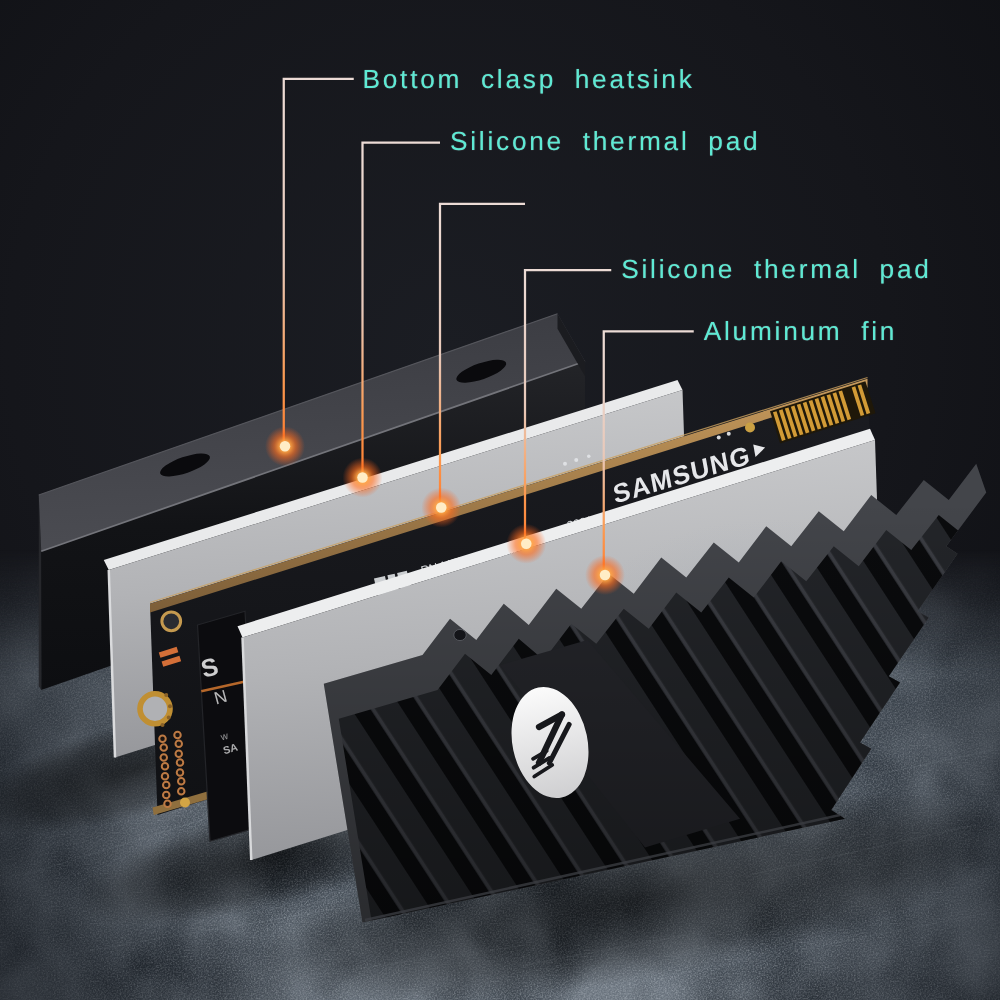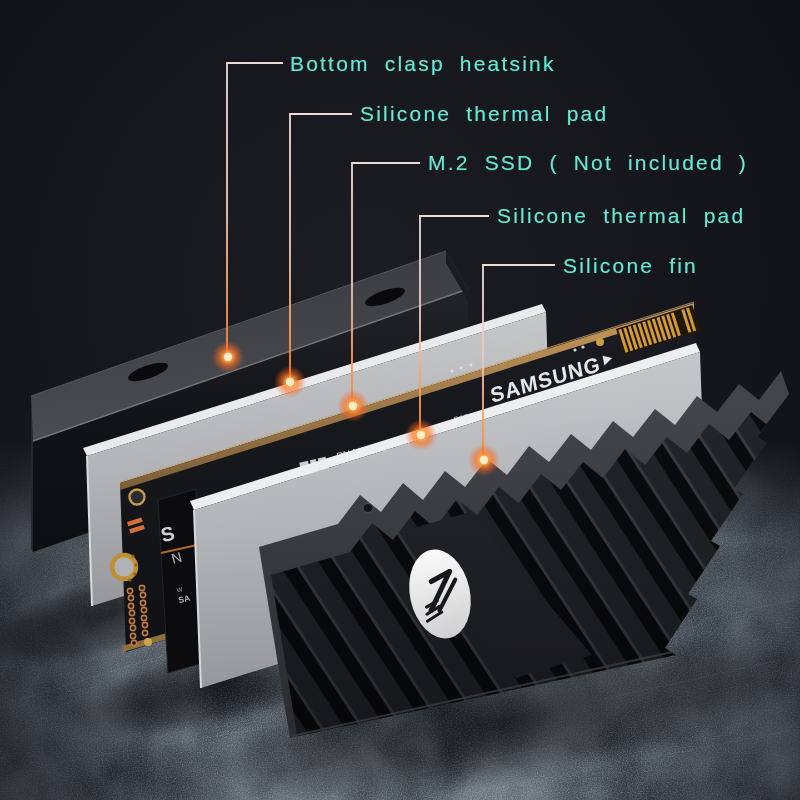--- a/index.html
+++ b/index.html
@@ -344,17 +344,16 @@
   </g>
   <g>
     <circle cx="484" cy="460" r="16" fill="url(#dotGlow)"></circle>
           <circle cx="484" cy="460" r="4.2" fill="#ffedc6"></circle>
   </g>
 </g>
 </svg>
 
 <div class="callout-label" style="left:290px;top:52px;">Bottom clasp heatsink</div>
 <div class="callout-label" style="left:360px;top:102px;">Silicone thermal pad</div>
-<div class="callout-label" style="left:428px;top:151px;">M.2 SSD ( Not included )</div>
 <div class="callout-label" style="left:497px;top:204px;">Silicone thermal pad</div>
-<div class="callout-label" style="left:563px;top:254px;">Silicone fin</div>
+<div class="callout-label" style="left:563px;top:254px;">Aluminum fin</div>
 
 </div>
 
 </body></html>

